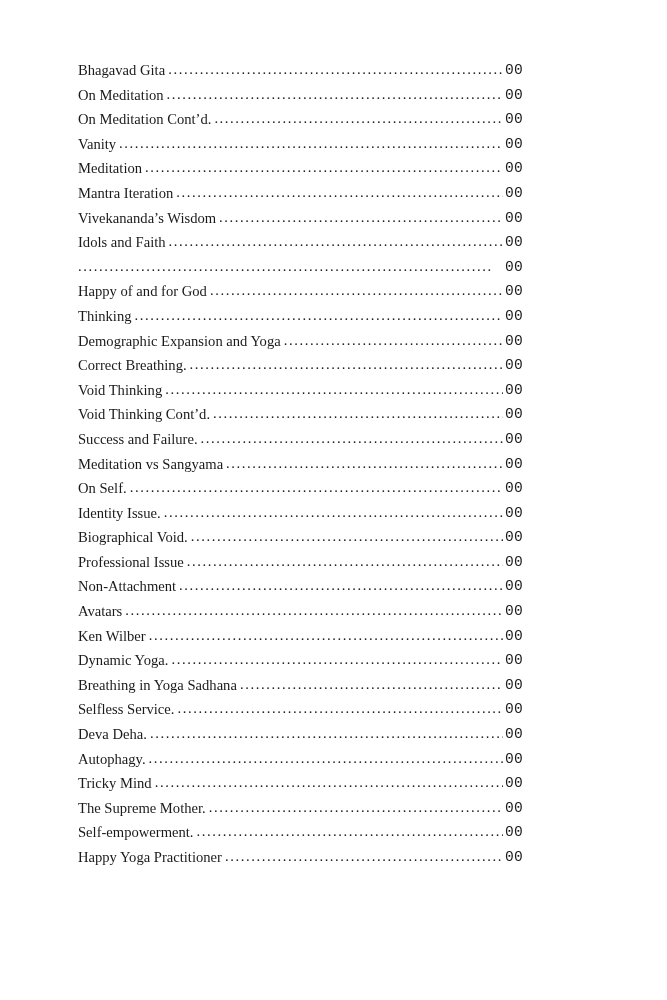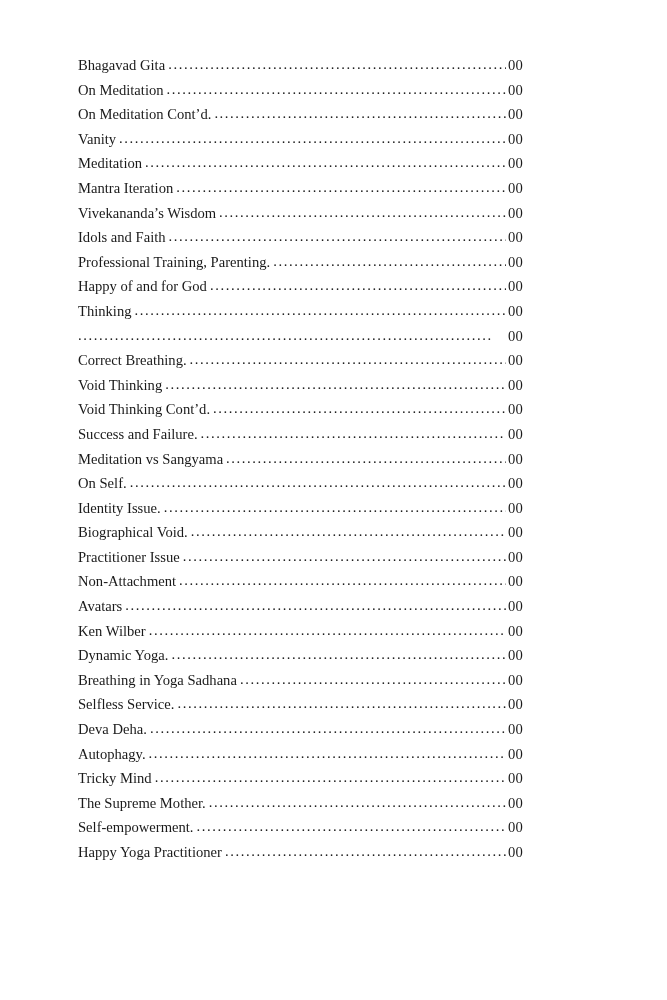--- a/index.html
+++ b/index.html
@@ -22,21 +22,21 @@
     box-sizing: border-box;
   }
   .toc {
     position: absolute;
     top: 58px;
     left: 78px;
     width: 445px;
   }
   .toc-entry {
     display: flex;
-    align-items: flex-start;
+    align-items: center;
     font-size: 14.6px;
     line-height: 1.0;
     height: 24.6px;
     white-space: nowrap;
     overflow: hidden;
   }
   .toc-title {
     flex: 0 0 auto;
     padding-right: 3px;
   }
@@ -48,20 +48,21 @@
     letter-spacing: 1.6px;
     color: #1a1a1a;
     position: relative;
     top: -1px;
   }
   .toc-page {
     flex: 0 0 auto;
     padding-left: 2px;
     text-align: right;
     letter-spacing: 0.2px;
+    font-family: Liberation Mono, monospace;
   }
 </style>
 </head>
 <body>
 
 <div class="page">
   <div class="toc" id="toc-root">
       <div class="toc-entry">
         <span class="toc-title">Bhagavad Gita</span>
         <span class="toc-dots">...............................................................................</span>
@@ -96,35 +97,35 @@
         <span class="toc-title">Vivekananda’s Wisdom</span>
         <span class="toc-dots">...............................................................................</span>
         <span class="toc-page">00</span>
       </div>
       <div class="toc-entry">
         <span class="toc-title">Idols and Faith</span>
         <span class="toc-dots">...............................................................................</span>
         <span class="toc-page">00</span>
       </div>
       <div class="toc-entry">
-        <span class="toc-title">Professional Training, Parenting.</span>
         <span class="toc-dots">...............................................................................</span>
         <span class="toc-page">00</span>
       </div>
       <div class="toc-entry">
         <span class="toc-title">Happy of and for God</span>
         <span class="toc-dots">...............................................................................</span>
         <span class="toc-page">00</span>
       </div>
       <div class="toc-entry">
         <span class="toc-title">Thinking</span>
         <span class="toc-dots">...............................................................................</span>
         <span class="toc-page">00</span>
       </div>
       <div class="toc-entry">
+        <span class="toc-title">Demographic Expansion and Yoga</span>
         <span class="toc-dots">...............................................................................</span>
         <span class="toc-page">00</span>
       </div>
       <div class="toc-entry">
         <span class="toc-title">Correct Breathing.</span>
         <span class="toc-dots">...............................................................................</span>
         <span class="toc-page">00</span>
       </div>
       <div class="toc-entry">
         <span class="toc-title">Void Thinking</span>
@@ -155,21 +156,21 @@
         <span class="toc-title">Identity Issue.</span>
         <span class="toc-dots">...............................................................................</span>
         <span class="toc-page">00</span>
       </div>
       <div class="toc-entry">
         <span class="toc-title">Biographical Void.</span>
         <span class="toc-dots">...............................................................................</span>
         <span class="toc-page">00</span>
       </div>
       <div class="toc-entry">
-        <span class="toc-title">Practitioner Issue</span>
+        <span class="toc-title">Professional Issue</span>
         <span class="toc-dots">...............................................................................</span>
         <span class="toc-page">00</span>
       </div>
       <div class="toc-entry">
         <span class="toc-title">Non-Attachment</span>
         <span class="toc-dots">...............................................................................</span>
         <span class="toc-page">00</span>
       </div>
       <div class="toc-entry">
         <span class="toc-title">Avatars</span>

